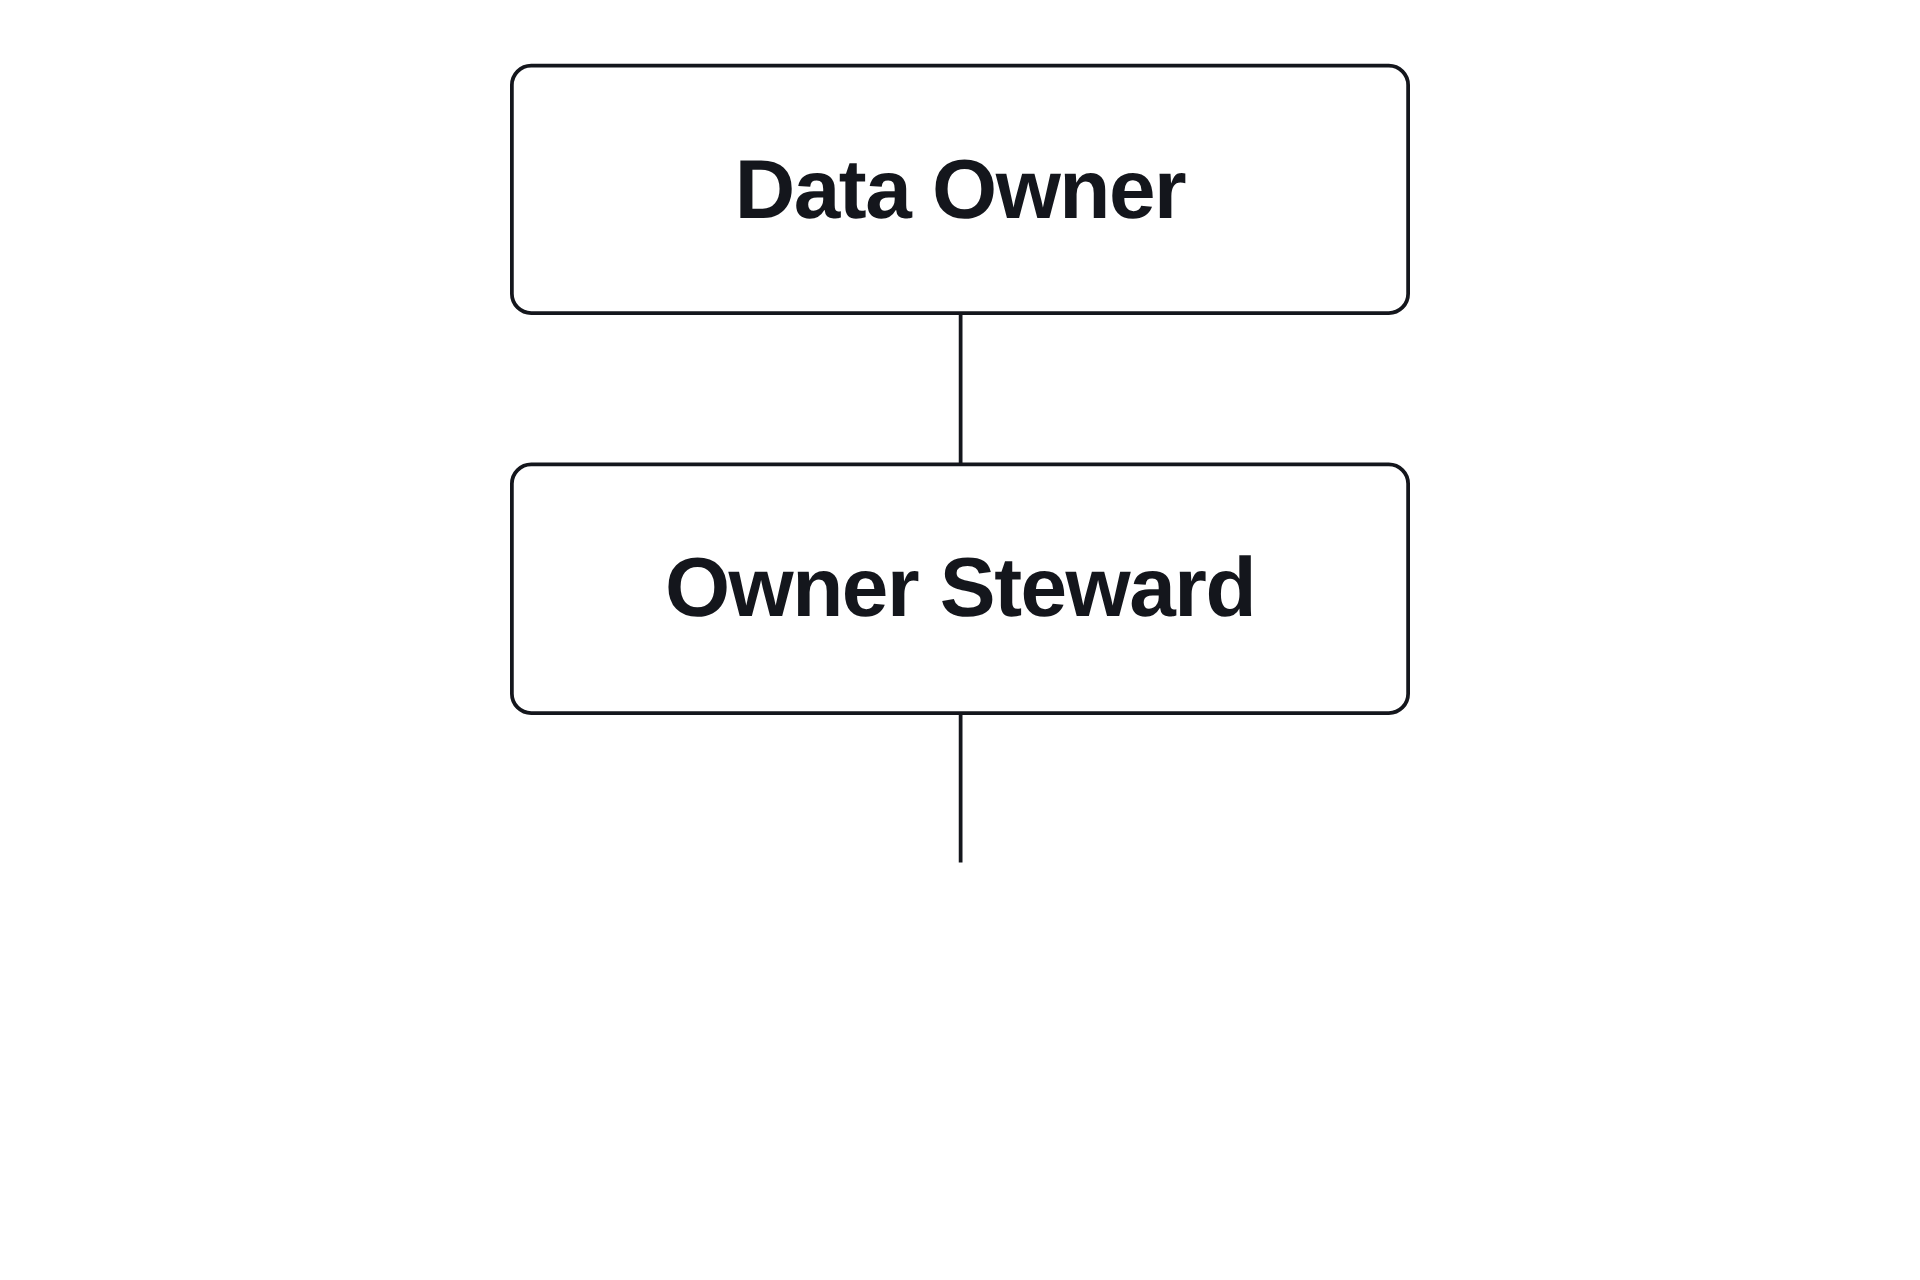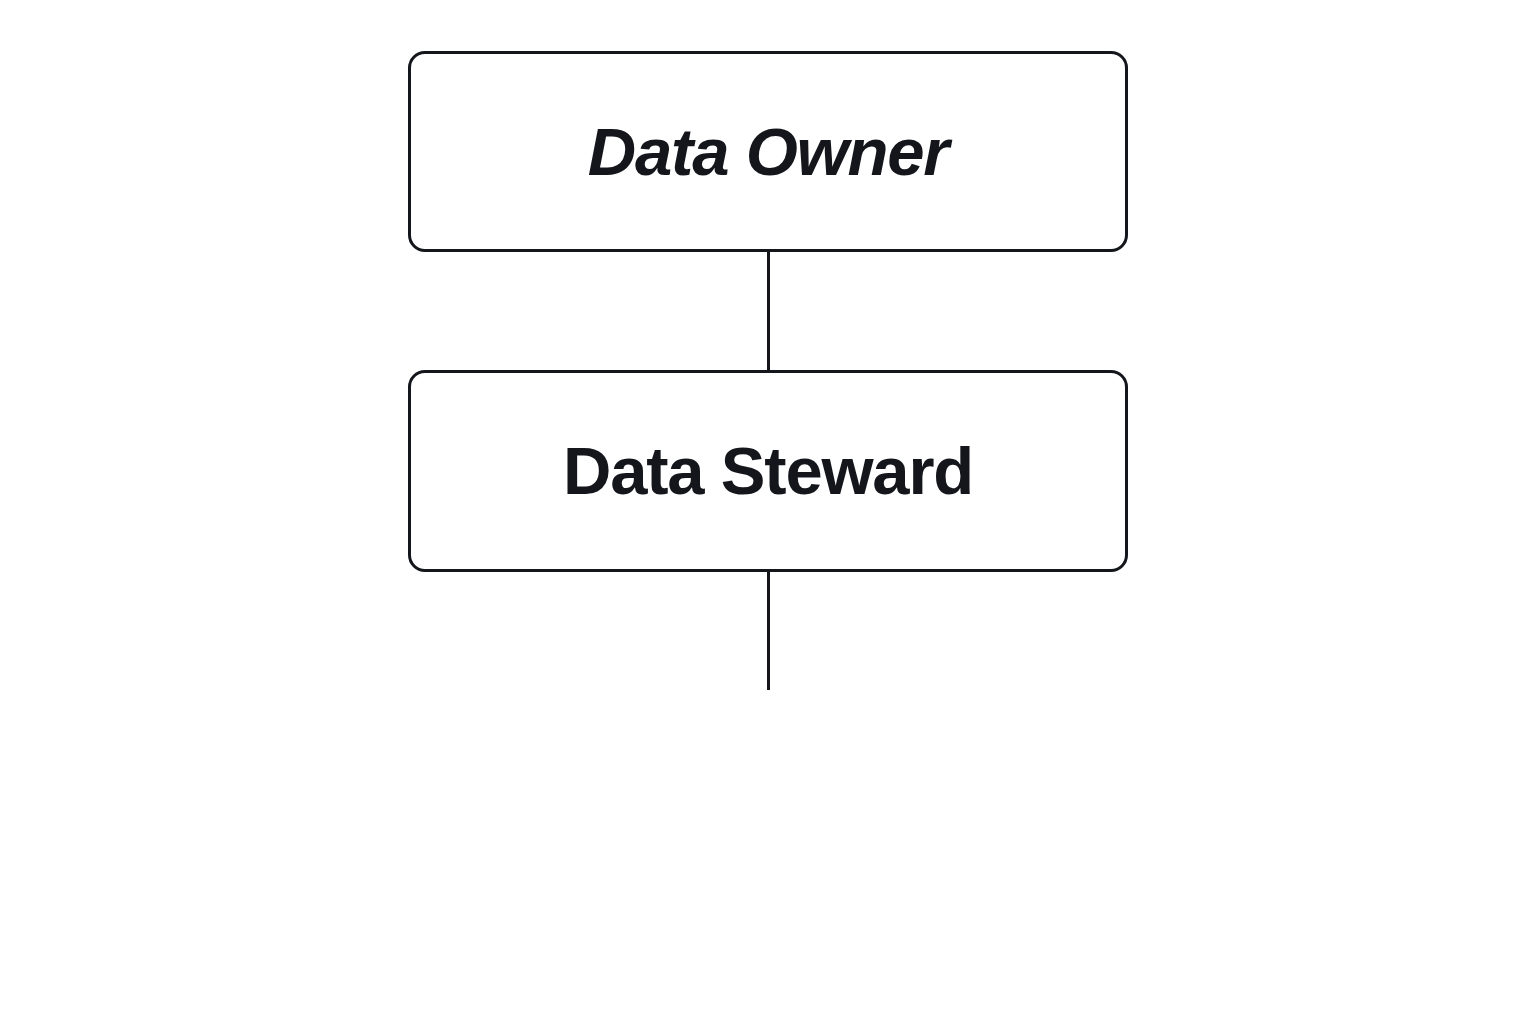--- a/index.html
+++ b/index.html
@@ -40,21 +40,20 @@
     color: #14161c;
     line-height: 1.18;
     letter-spacing: -0.5px;
     white-space: pre-line;
   }
 
   
   #node-data-owner {
     top: 51px;
     height: 201px;
-    font-style: italic;
   }
   #node-data-owner .node-label {
     font-size: 67px;
     font-weight: 700;
     letter-spacing: -1.2px;
   }
 
   
   #node-data-steward {
     top: 370px;
@@ -98,19 +97,19 @@
 
 <div id="diagram-canvas">
 
   <div class="node" id="node-data-owner">
     <span class="node-label">Data Owner</span>
   </div>
 
   <div class="connector" id="connector-owner-steward"></div>
 
   <div class="node" id="node-data-steward">
-    <span class="node-label">Data Steward</span>
+    <span class="node-label">Owner Steward</span>
   </div>
 
   <div class="connector" id="connector-steward-collaboration"></div>
 
 
 </div>
 
 </body></html>

